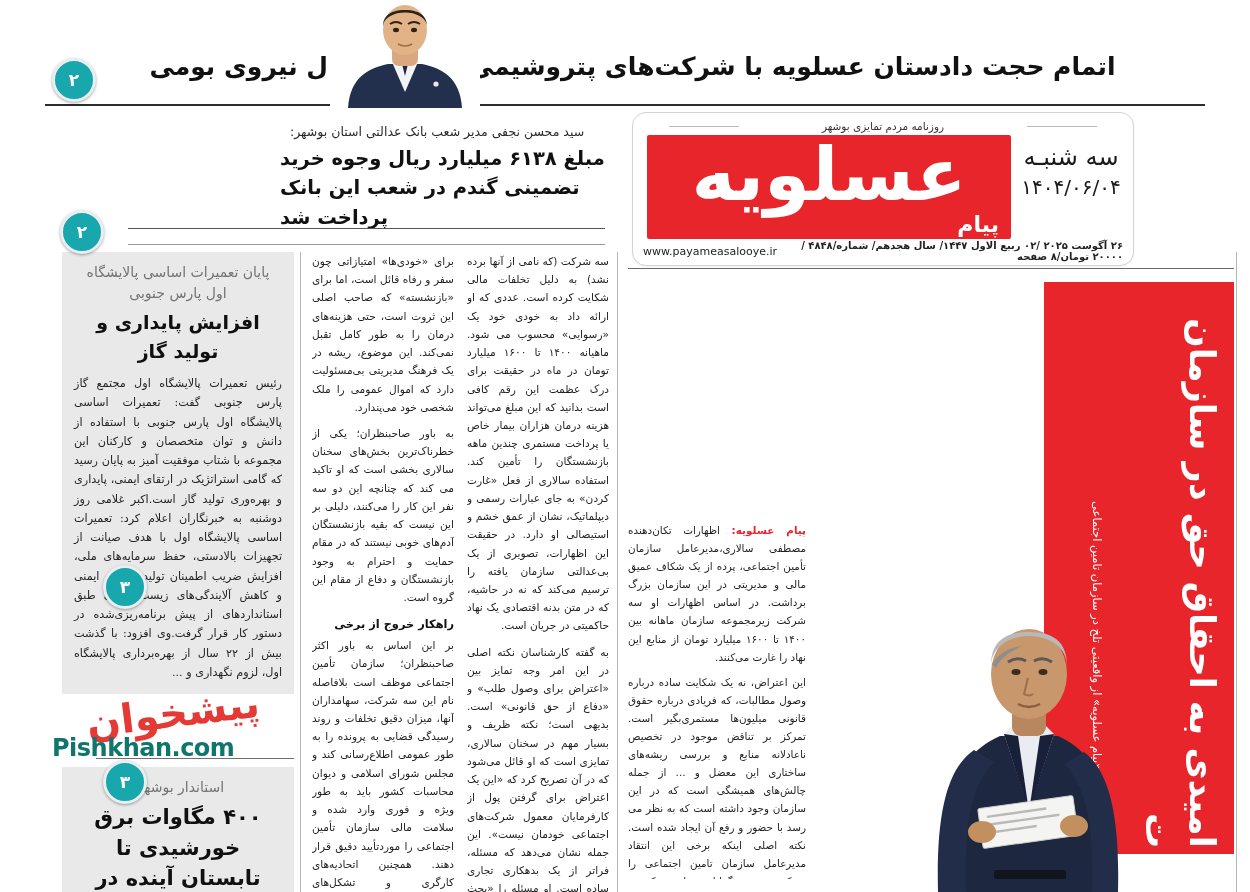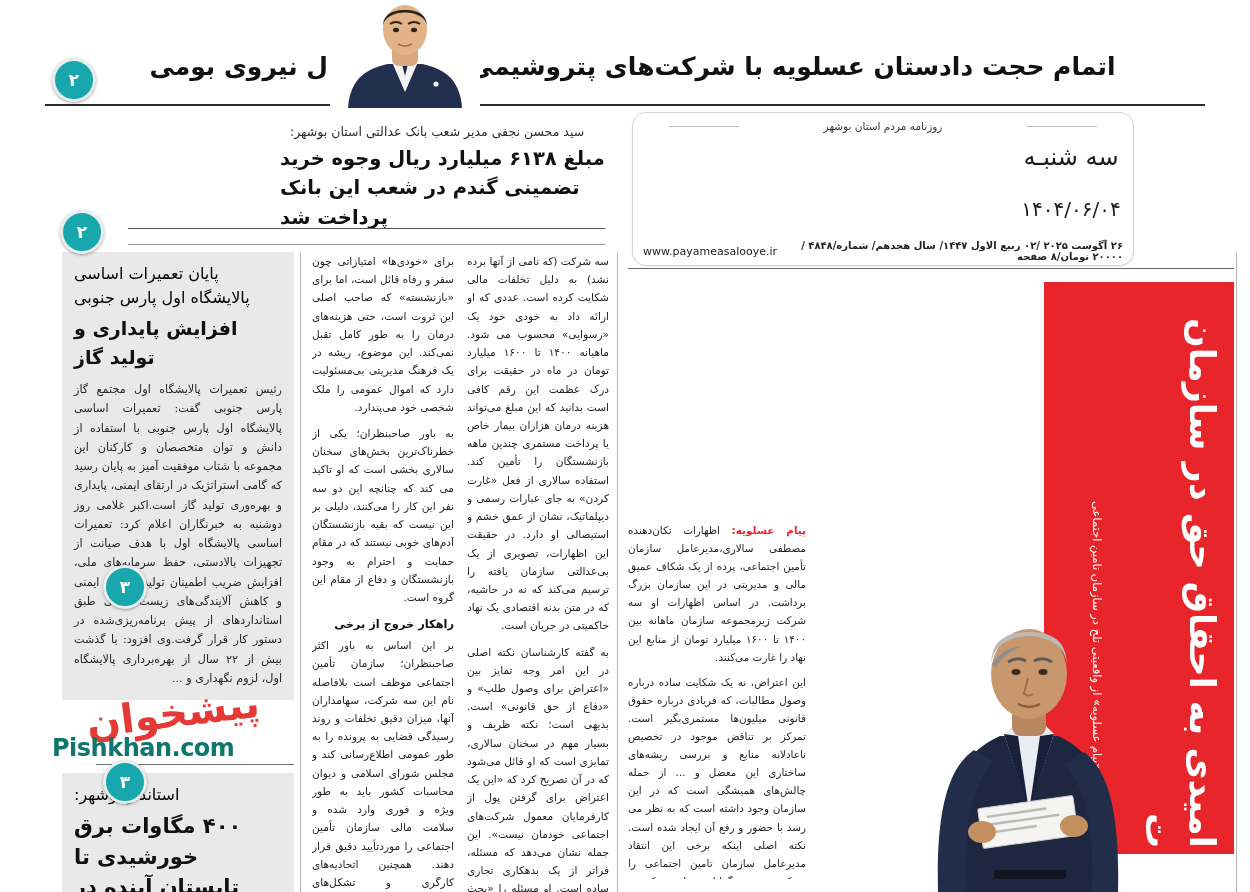--- a/index.html
+++ b/index.html
@@ -88,45 +88,45 @@
   }
   .logo-sub{
     position:absolute;right:12px;bottom:2px;
     color:#fff;font-size:22px;font-weight:bold;direction:rtl;
   }
   .mast-date{
     position:absolute;left:384px;top:30px;width:108px;text-align:center;
     direction:rtl;
   }
   .mast-date .d1{font-size:24px;color:#1a1a1a;letter-spacing:1px;}
-  .mast-date .d2{font-size:20px;color:#1a1a1a;margin-top:26px;letter-spacing:1px;}
+  .mast-date .d2{font-size:20px;color:#1a1a1a;margin-top:4px;letter-spacing:1px;}
   .mast-foot{
     position:absolute;left:10px;right:10px;bottom:6px;height:16px;
     display:flex;align-items:center;justify-content:space-between;
     direction:rtl;
   }
   .mast-foot .mf-r{font-size:10px;font-weight:bold;color:#222;}
   .mast-foot .mf-l{font-size:11px;color:#222;direction:ltr;}
 
   
   .rule-2{position:absolute;left:128px;right:645px;top:228px;height:1px;background:#555;}
   .rule-3{position:absolute;left:128px;right:645px;top:244px;height:1px;background:#9a9a9a;}
 
   
   .sidebar{
     position:absolute;left:62px;top:252px;width:232px;height:640px;
   }
   .side-card{
     background:#e9e9e9;padding:10px 12px 12px;margin-bottom:8px;
   }
   .side-kicker{
-    font-size:16px;color:#000000;text-align:left;line-height:1.5;direction:rtl;
+    font-size:14px;color:#737373;text-align:center;line-height:1.5;direction:rtl;
   }
   .side-title{
-    font-size:19px;font-weight:bold;color:#101010;text-align:left;
+    font-size:19px;font-weight:bold;color:#101010;text-align:center;
     line-height:1.5;margin-top:4px;direction:rtl;
   }
   .side-title.big{font-size:21px;line-height:1.45;}
   .side-body{
     font-size:11.2px;line-height:1.72;color:#242424;text-align:justify;
     margin-top:9px;direction:rtl;
   }
   .side-gap{height:56px;}
   .side-rule{height:1px;background:#6f6f6f;margin:0 0 8px 34px;}
 
@@ -244,21 +244,25 @@
         <ellipse cx="84" cy="34" rx="3" ry="2.2" fill="#2b2318"></ellipse>
         <path d="M60 28 q6 -4 12 0" stroke="#2b2318" stroke-width="2" fill="none"></path>
         <path d="M78 28 q6 -4 12 0" stroke="#2b2318" stroke-width="2" fill="none"></path>
         <path d="M68 48 q7 4 14 0" stroke="#9c6a45" stroke-width="1.6" fill="none"></path>
         <circle cx="106" cy="88" r="2.6" fill="#e8e8ea"></circle>
       </g>
     </svg>
   </div>
 
   <div class="masthead">
-    <div class="mast-tag">روزنامه مردم استان بوشهر</div>
+    <div class="mast-tag">روزنامه مردم تمایزی بوشهر</div>
+    <div class="logo-red">
+      <div class="logo-word">عسلویه</div>
+      <div class="logo-sub">پیام</div>
+    </div>
     <div class="mast-date">
       <div class="d1">سه شنبـه</div>
       <div class="d2">۱۴۰۴/۰۶/۰۴</div>
     </div>
     <div class="mast-foot">
       <span class="mf-r">۲۶ آگوست ۲۰۲۵ /۰۲ ربیع الاول ۱۴۴۷/ سال هجدهم/ شماره/۴۸۴۸ /۲۰۰۰۰ تومان/۸ صفحه</span>
       <span class="mf-l">www.payameasalooye.ir</span>
     </div>
   </div>
 

